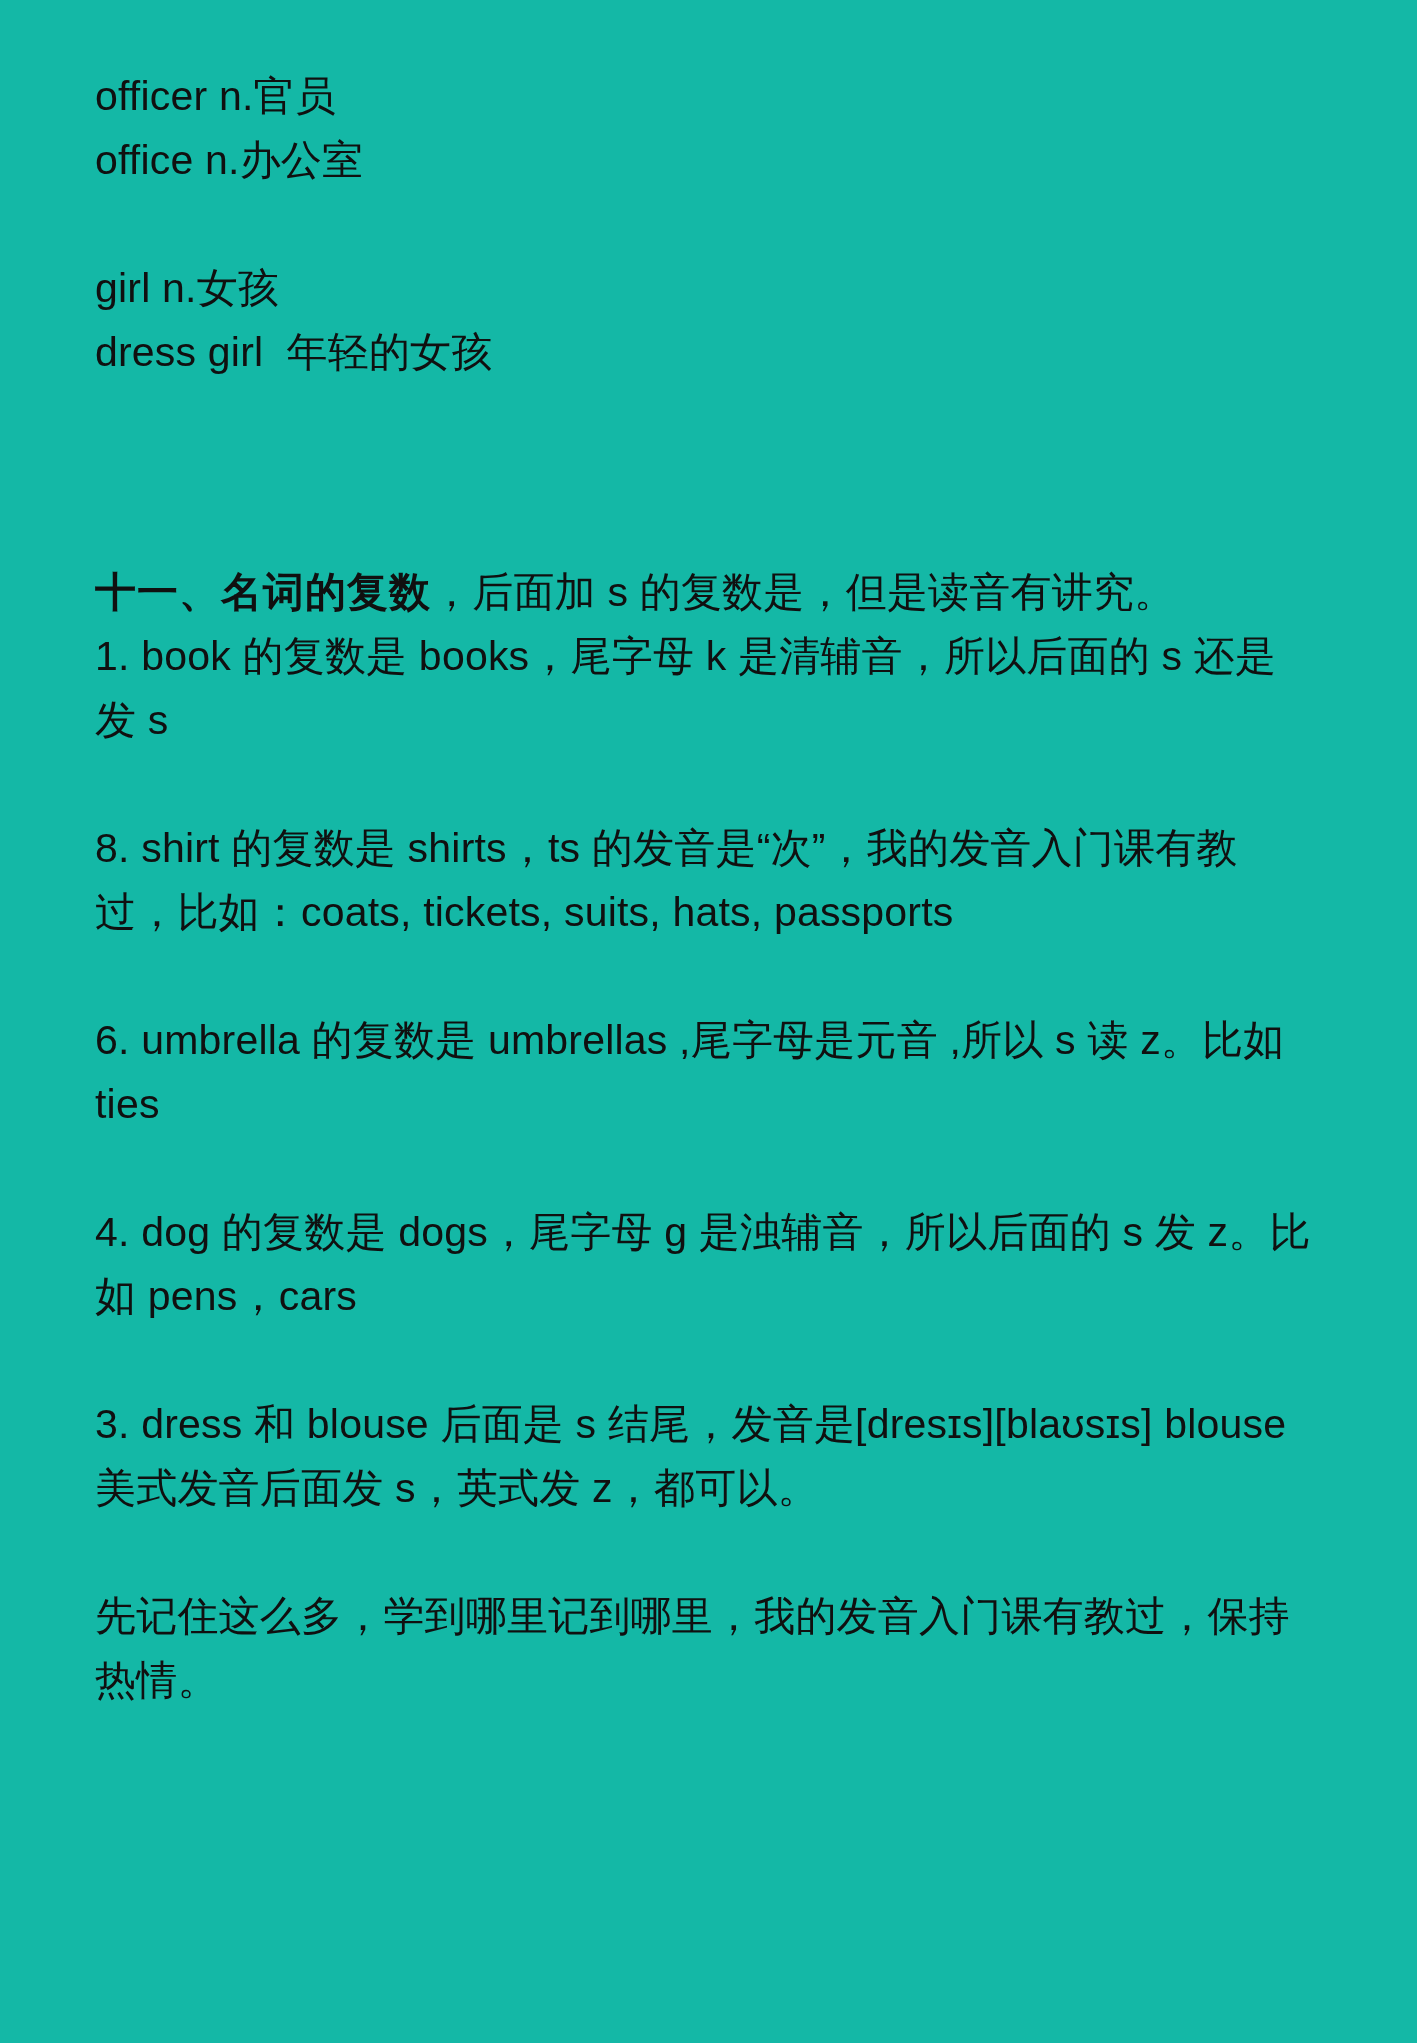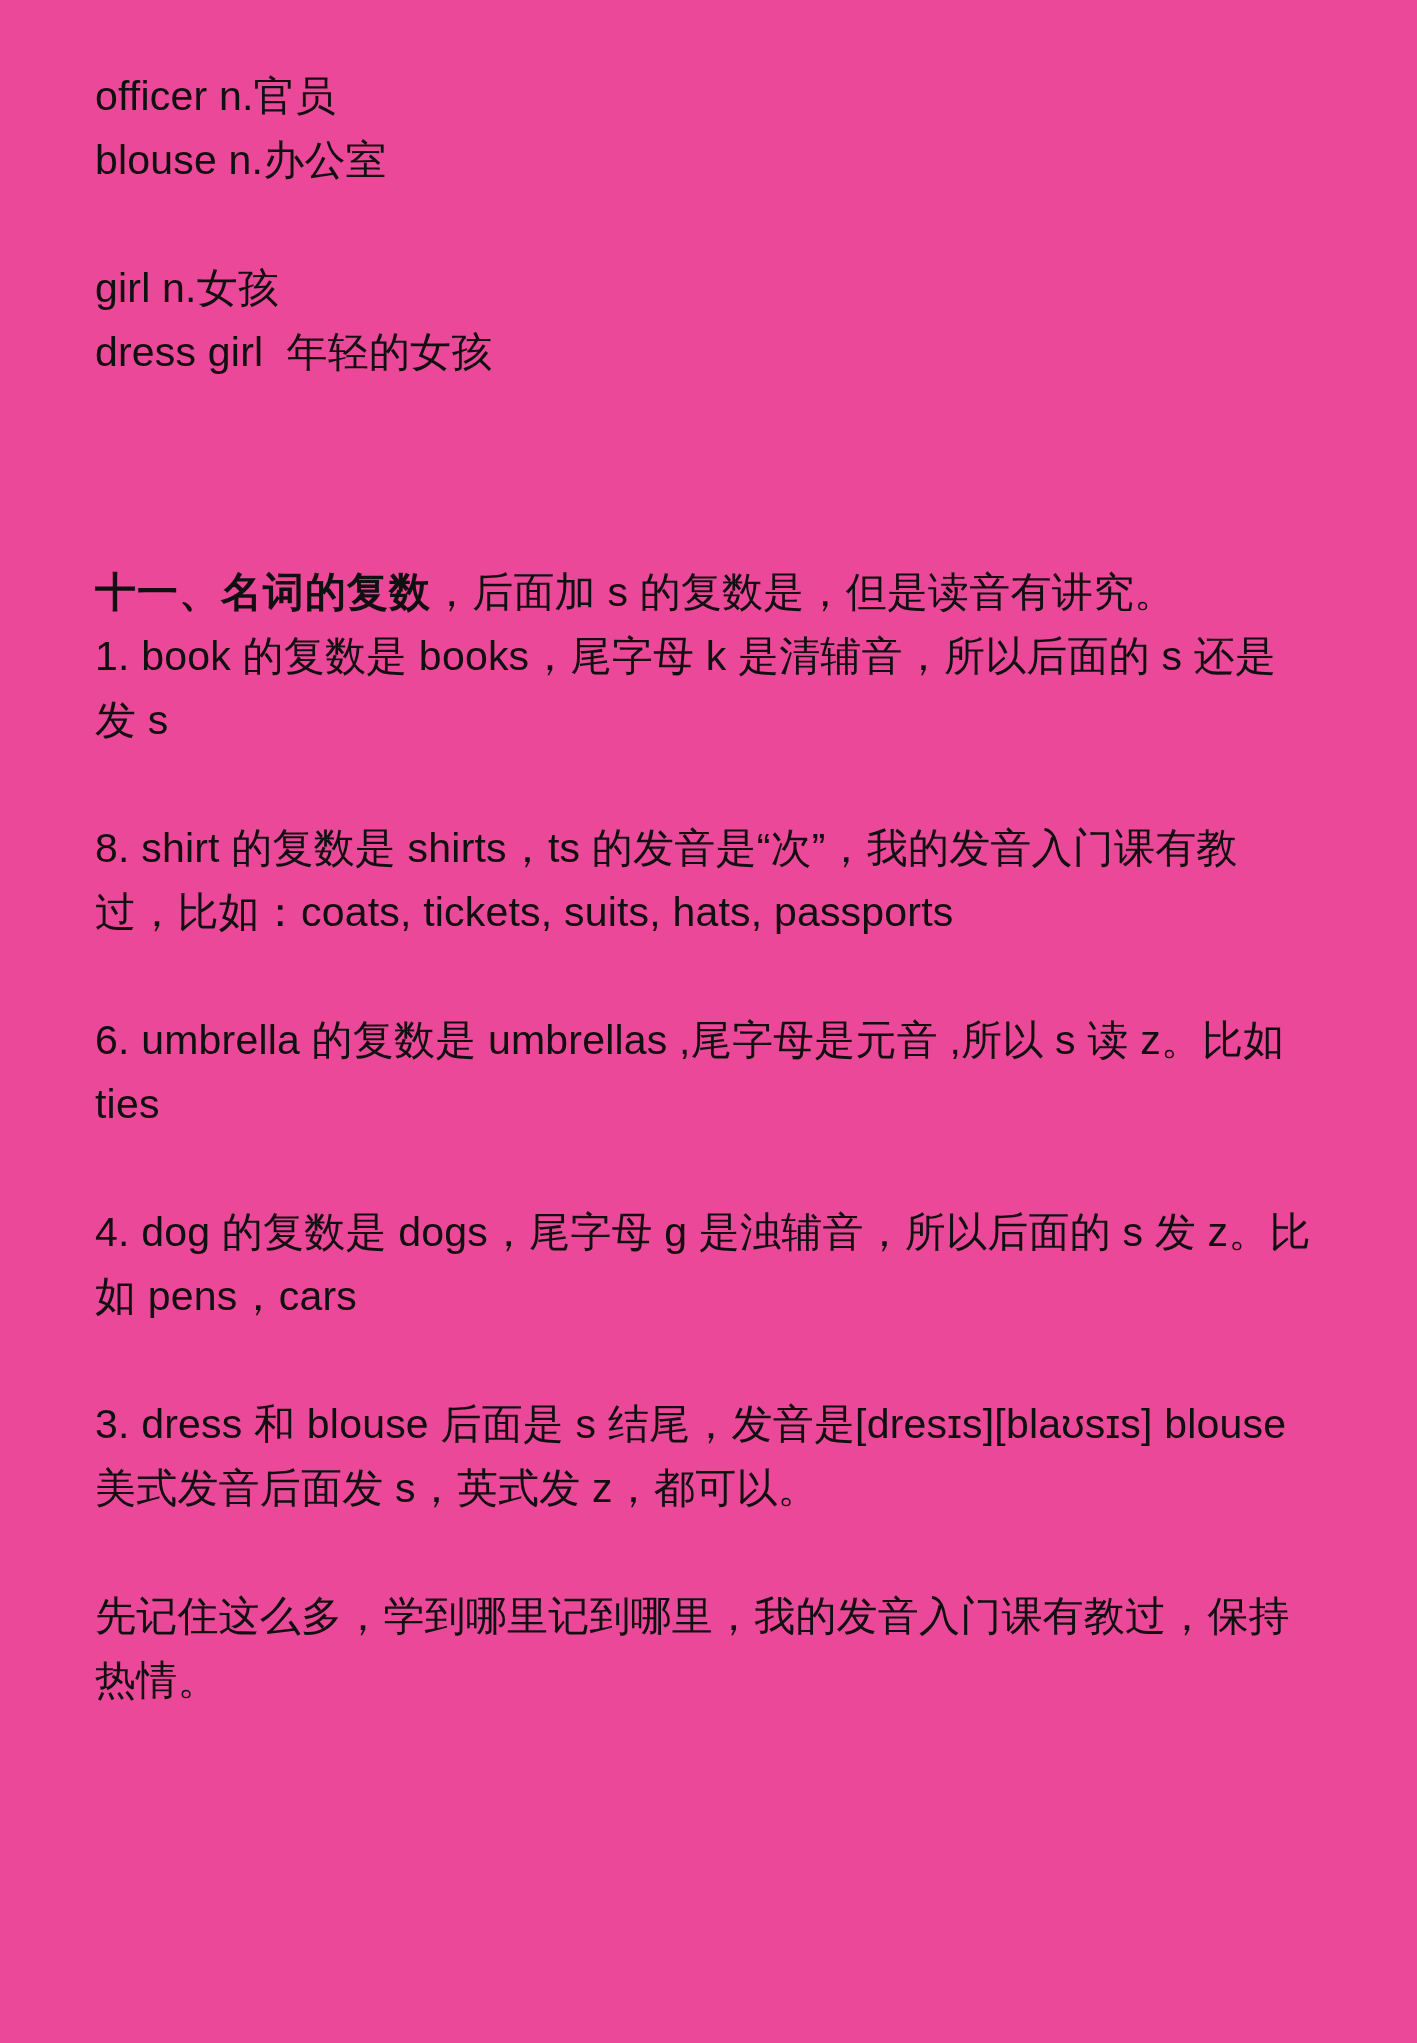--- a/index.html
+++ b/index.html
@@ -12,21 +12,21 @@
     height: 2043px;
     font-family: "Liberation Sans", "DejaVu Sans", sans-serif;
     color: #111111;
     -webkit-font-smoothing: antialiased;
   }
   .page {
     box-sizing: border-box;
     width: 1417px;
     height: 2043px;
     padding: 0px 100px 0 95px;
-    background: #ec4899;
+    background: #14b8a6;
     overflow: hidden;
   }
   .line {
     font-size: 41px;
     line-height: 64px;
     letter-spacing: 0.2px;
     white-space: pre-wrap;
     word-break: break-word;
     color: #101010;
   }
@@ -43,21 +43,21 @@
   .vocab { margin: 0; }
 </style>
 </head>
 <body>
 
 <div class="page">
 
   <div class="gap-sm"></div>
 
   <p class="line vocab">officer n.官员</p>
-  <p class="line vocab">blouse n.办公室</p>
+  <p class="line vocab">office n.办公室</p>
 
   <div class="gap-sm"></div>
 
   <p class="line vocab">girl n.女孩</p>
   <p class="line vocab">dress girl  年轻的女孩</p>
 
   <div class="gap-lg"></div>
 
   <p class="line para"><span class="heading-strong">十一、名词的复数</span><span>，后面加 s 的复数是，但是读音有讲究。</span></p>
 

